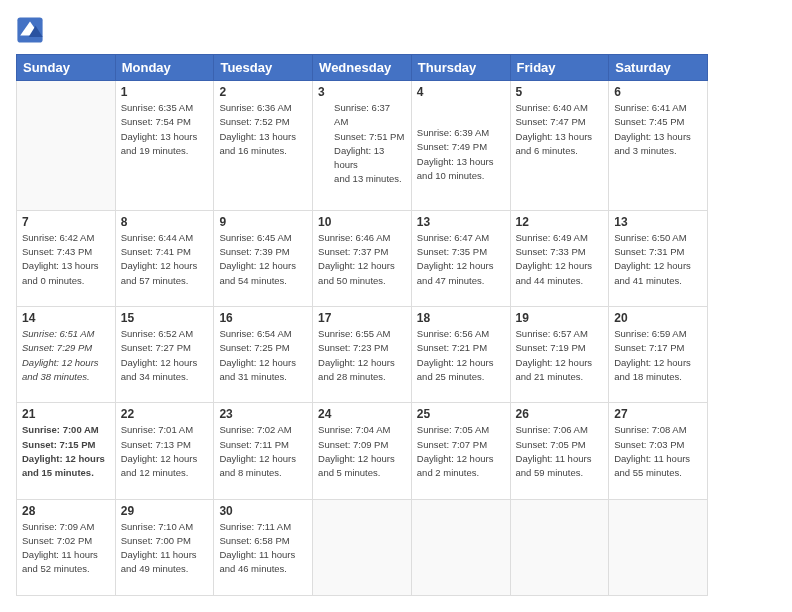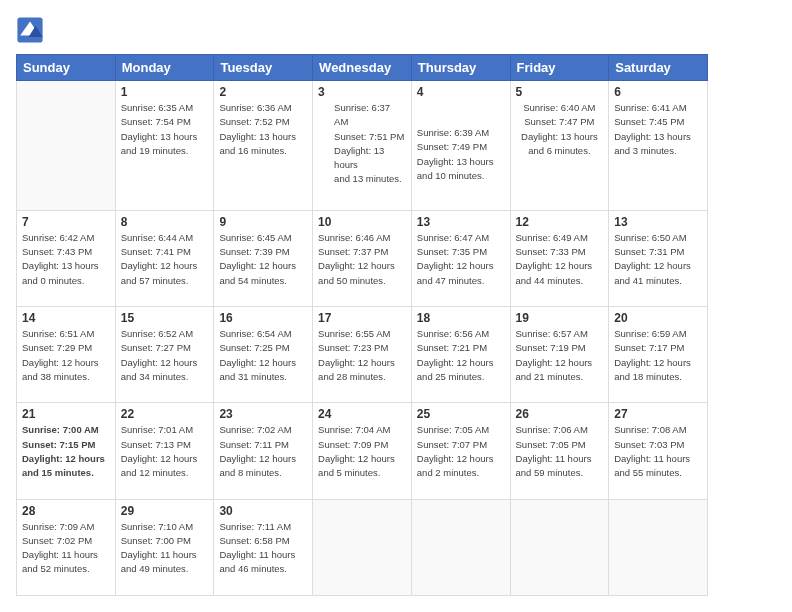--- a/index.html
+++ b/index.html
@@ -151,21 +151,21 @@
           </td>
           <td>
             <span class="day-number">4</span>
             <div class="day-info" style="white-space: pre-line; margin-top: 27px;">Sunrise: 6:39 AM
 Sunset: 7:49 PM
 Daylight: 13 hours
 and 10 minutes.</div>
           </td>
           <td>
             <span class="day-number">5</span>
-            <div class="day-info" style="white-space: pre-line; text-align: center;">Sunrise: 6:40 AM
+            <div class="day-info" style="white-space: pre-line;">Sunrise: 6:40 AM
 Sunset: 7:47 PM
 Daylight: 13 hours
 and 6 minutes.</div>
           </td>
           <td>
             <span class="day-number">6</span>
             <div class="day-info" style="white-space: pre-line;">Sunrise: 6:41 AM
 Sunset: 7:45 PM
 Daylight: 13 hours
 and 3 minutes.</div>
@@ -218,21 +218,21 @@
             <span class="day-number">13</span>
             <div class="day-info" style="white-space: pre-line;">Sunrise: 6:50 AM
 Sunset: 7:31 PM
 Daylight: 12 hours
 and 41 minutes.</div>
           </td>
         </tr>
         <tr>
           <td>
             <span class="day-number">14</span>
-            <div class="day-info" style="white-space: pre-line;">Sunrise: 6:51 AM
+            <div class="day-info" style="white-space: pre-line; font-style: italic;">Sunrise: 6:51 AM
 Sunset: 7:29 PM
 Daylight: 12 hours
 and 38 minutes.</div>
           </td>
           <td>
             <span class="day-number">15</span>
             <div class="day-info" style="white-space: pre-line;">Sunrise: 6:52 AM
 Sunset: 7:27 PM
 Daylight: 12 hours
 and 34 minutes.</div>

